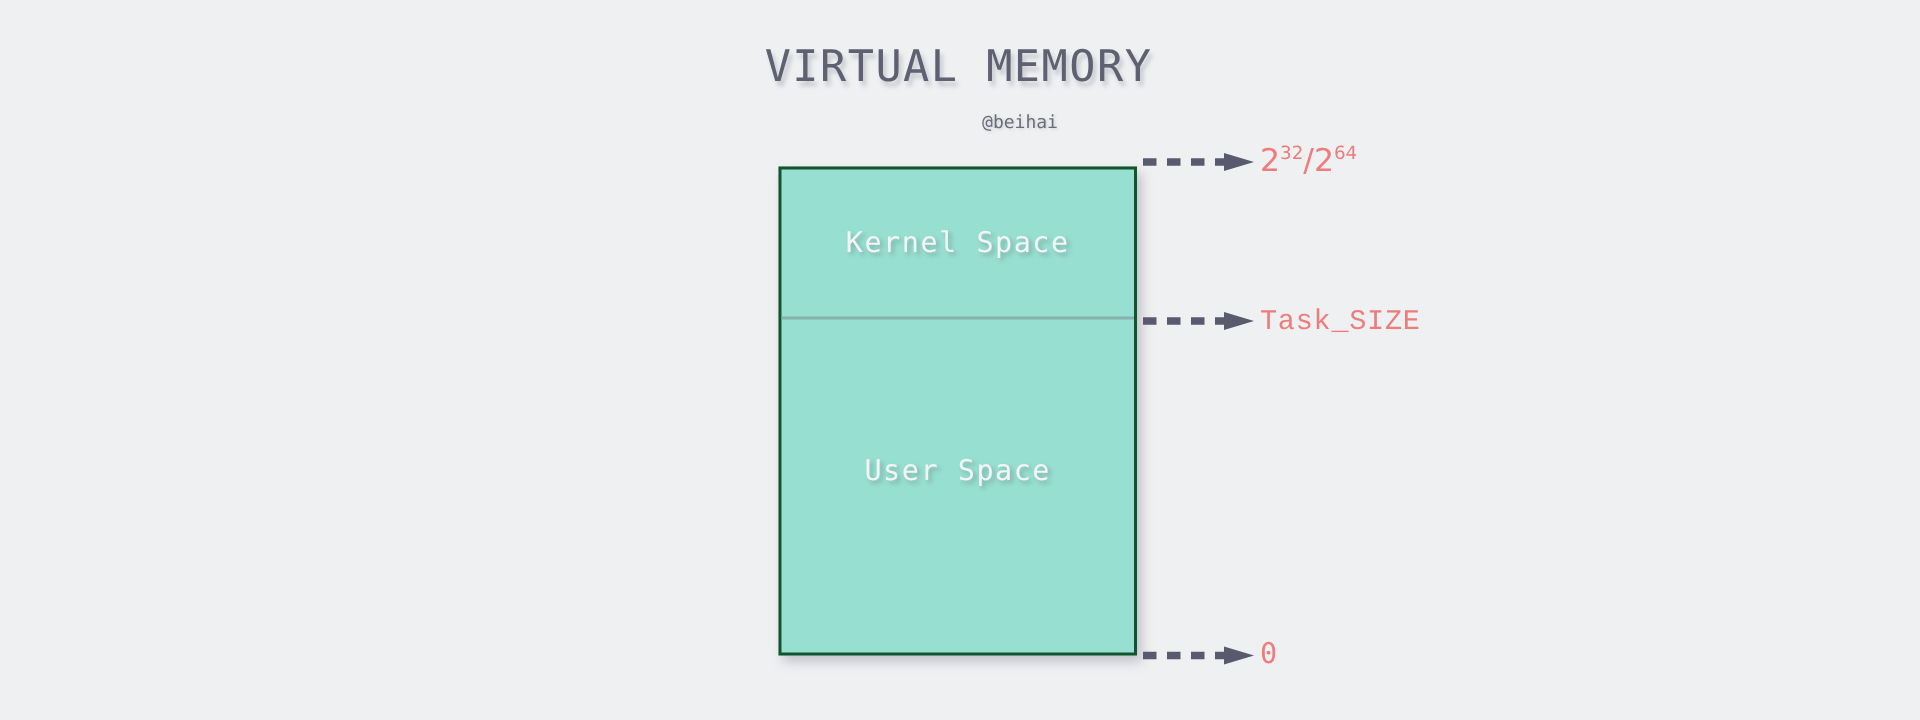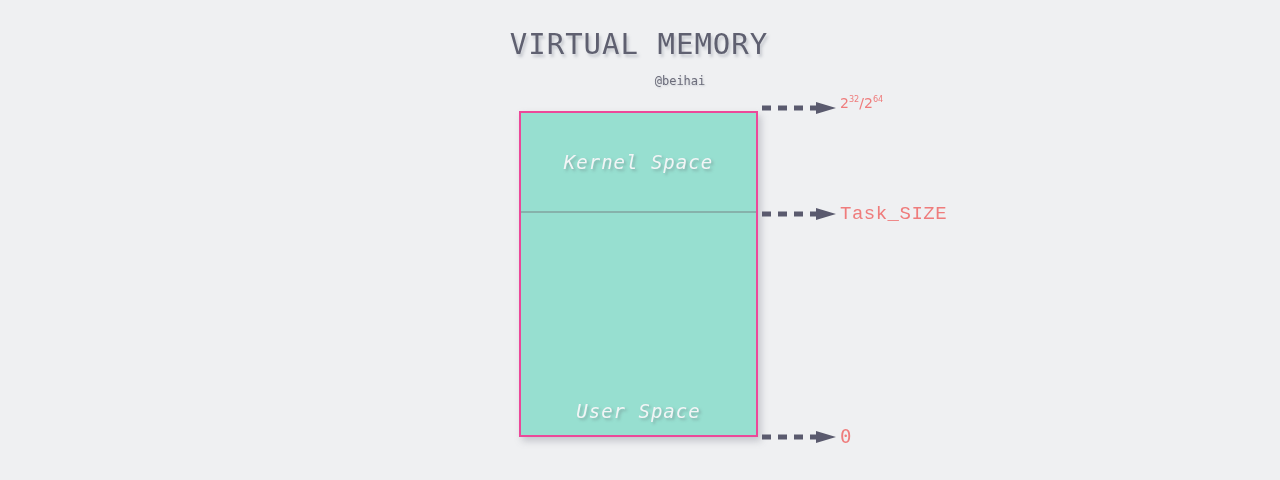--- a/index.html
+++ b/index.html
@@ -60,41 +60,39 @@
 
   
   .mem-box {
     position: absolute;
     left: 519px;
     top: 111px;
     width: 239px;
     height: 326px;
     box-sizing: border-box;
     background: #97dfd0;
-    border: 2px solid #ec4899;
+    border: 2px solid #14532d;
     box-shadow: 3px 4px 7px rgba(110,115,130,0.34);
-    font-style: italic;
   }
 
   .mem-seg {
     position: absolute;
     left: 0;
     width: 100%;
     display: flex;
     align-items: center;
     justify-content: center;
   }
   .seg-kernel {
     top: 0;
     height: 98px;
   }
   .seg-user {
     top: 100px;
     height: 216px;
-    align-items: flex-end;
   }
 
   .seg-divider {
     position: absolute;
     left: 0;
     top: 98px;
     width: 100%;
     height: 2px;
     background: #86b2ab;
   }
@@ -134,21 +132,21 @@
     white-space: nowrap;
     user-select: none;
   }
   .addr-mono {
     font-family: "DejaVu Sans Mono", monospace;
     font-size: 19px;
     letter-spacing: 0.5px;
   }
   .addr-sans {
     font-family: "DejaVu Sans", sans-serif;
-    font-size: 14px;
+    font-size: 21px;
   }
   .addr-sans sup {
     font-size: 0.58em;
     vertical-align: super;
     line-height: 0;
   }
   .lbl-top    { top: 95px; }
   .lbl-middle { top: 203px; font-family: Liberation Mono, monospace; }
   .lbl-bottom { top: 425px; }
 </style>

